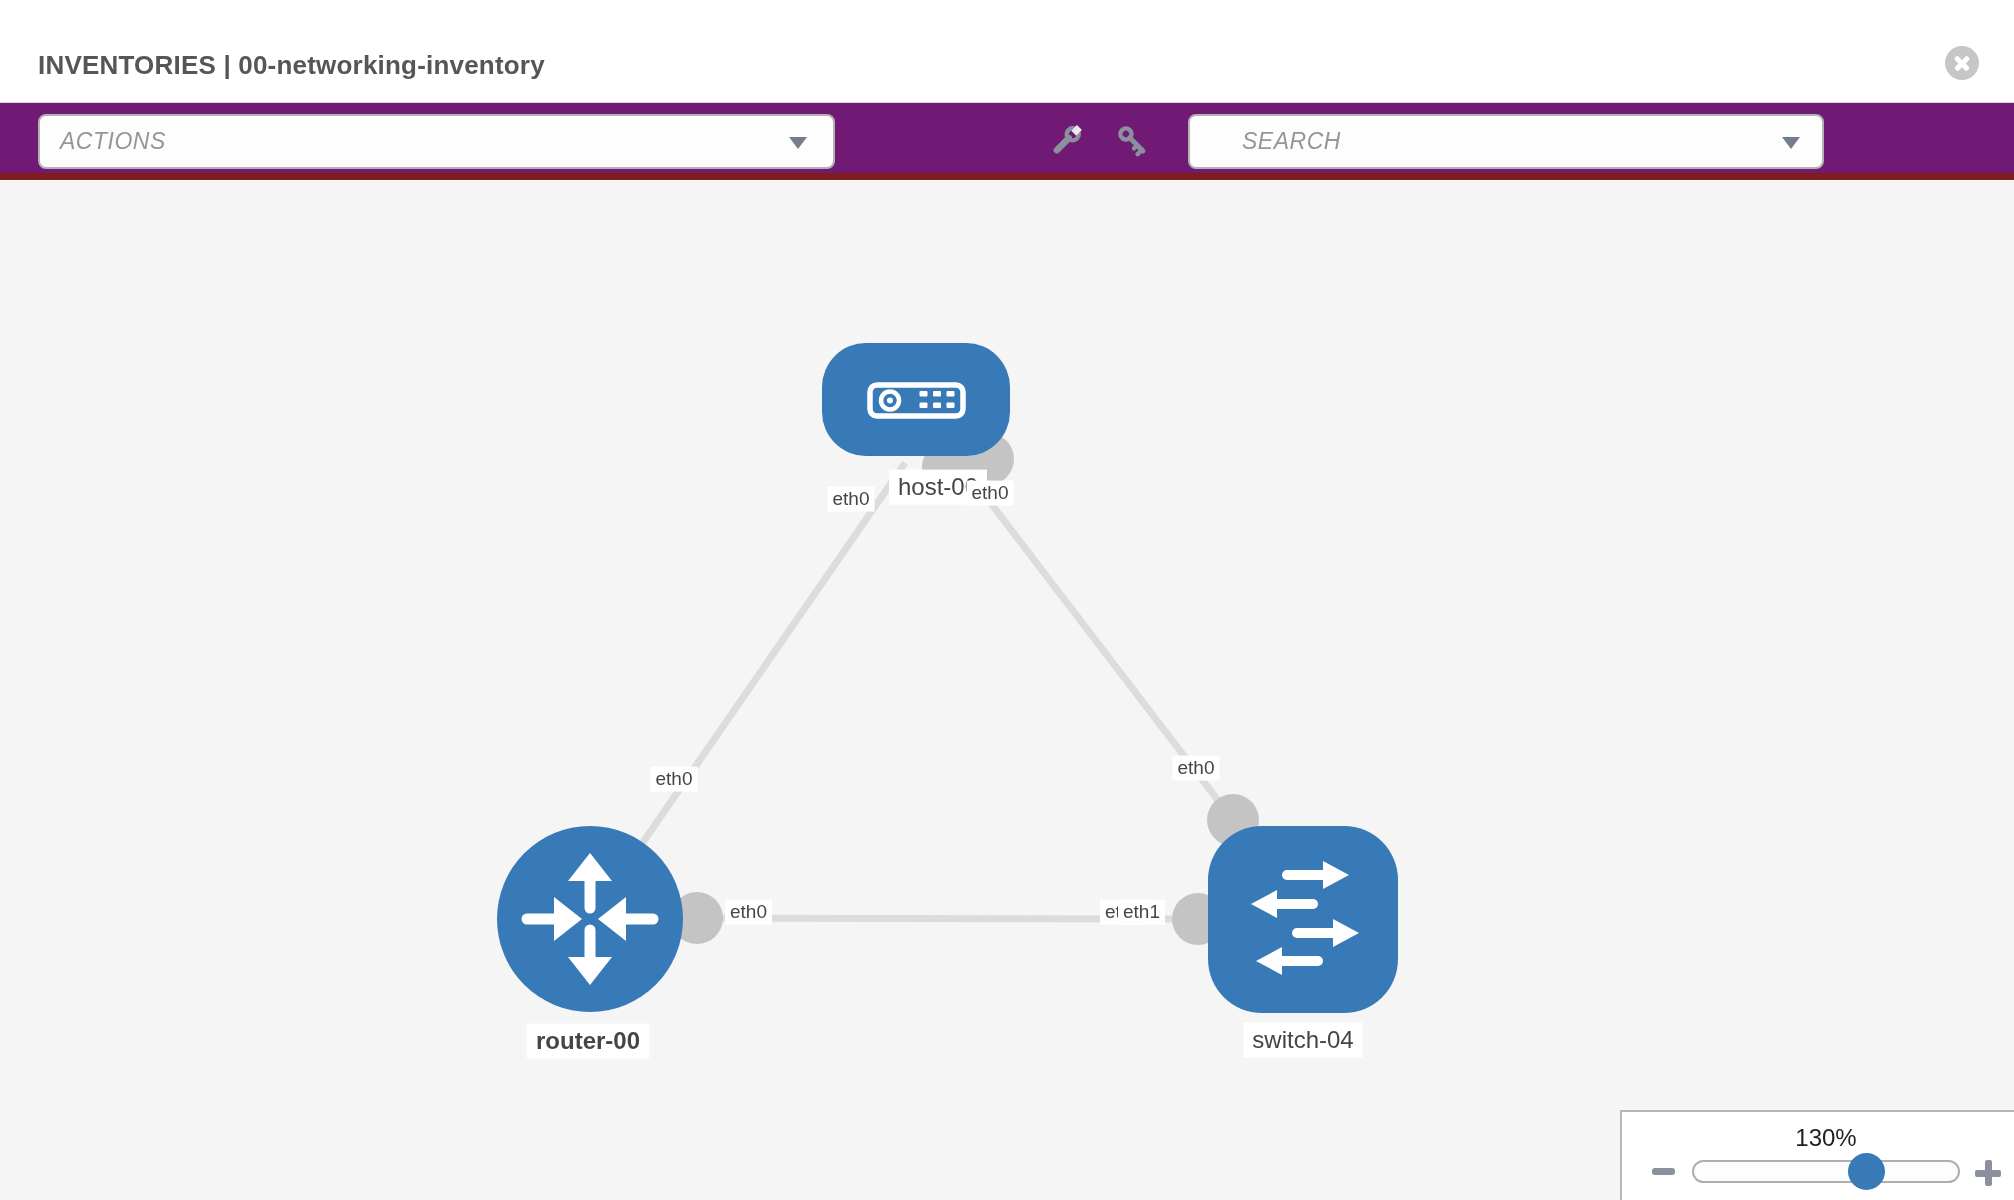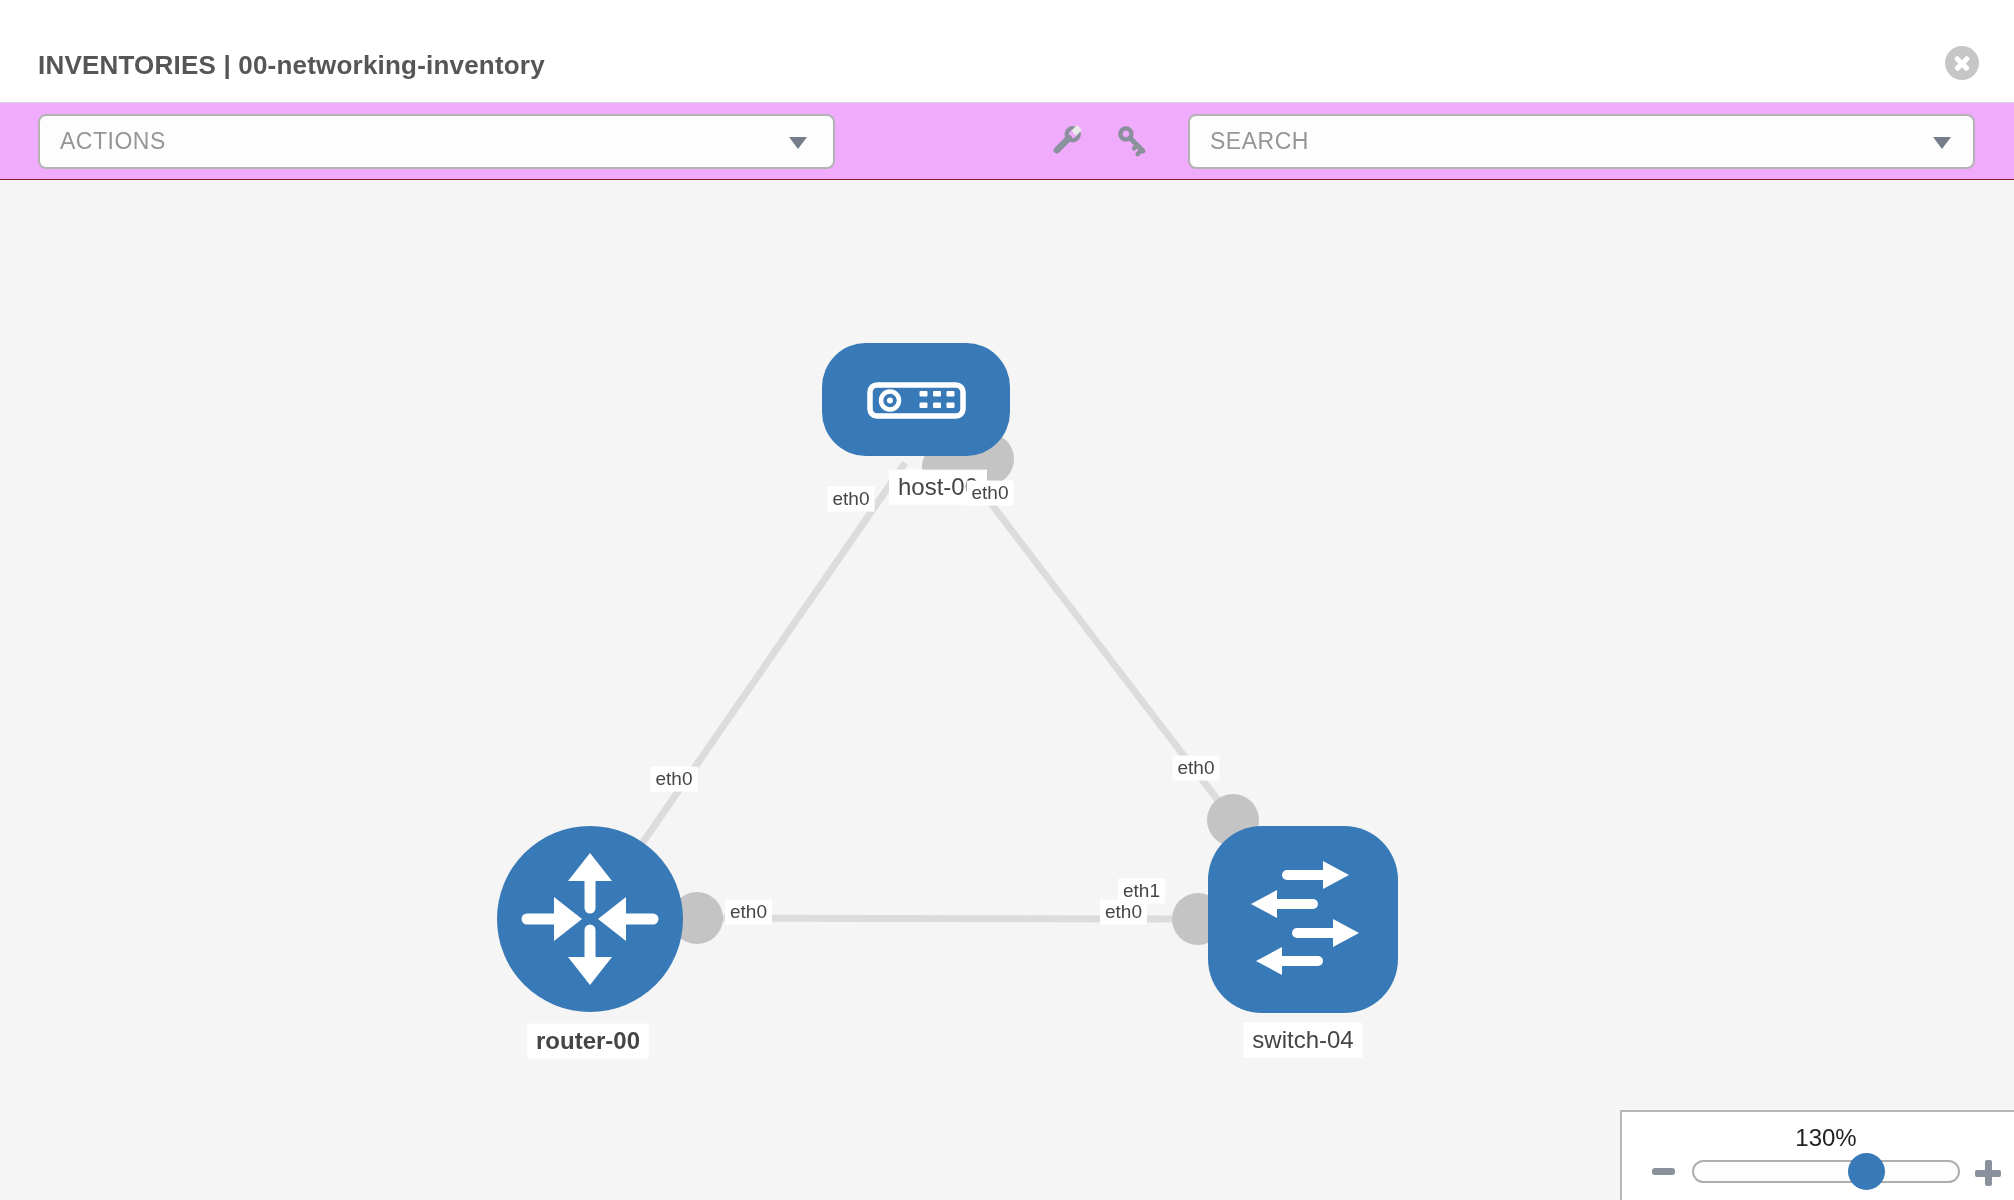--- a/index.html
+++ b/index.html
@@ -11,31 +11,31 @@
   .title { position:absolute; left:38px; top:50%; transform:translateY(-50%);
            font-size:26px; font-weight:700; color:#565656; letter-spacing:.2px; }
   .close-btn { position:absolute; left:1945px; top:18px; width:34px; height:34px;
                border-radius:50%; background:#c6c6c6; cursor:pointer; }
   .close-btn .bar { position:absolute; left:8px; top:15px; width:18px; height:4.5px;
                     background:#fff; border-radius:2px; }
   .close-btn .a { transform:rotate(45deg); }
   .close-btn .b { transform:rotate(-45deg); }
 
   
-  .toolbar { position:relative; height:77px; background:#f0abfc; border-bottom:1px solid #7f1d1d; }
+  .toolbar { position:relative; height:77px; background:#701a75; border-bottom:7px solid #7f1d1d;font-style:italic; }
   .select { position:absolute; top:11px; height:55px; background:#fdfdfd;
             border:2px solid #b3b3b3; border-radius:8px; display:flex; align-items:center;
             cursor:pointer; }
   .select .txt { margin-left:20px; font-size:23px; color:#969696; letter-spacing:.5px; }
   .caret { position:absolute; top:50%; margin-top:-5px; width:0; height:0;
            border-left:9px solid transparent; border-right:9px solid transparent;
            border-top:12px solid #757d8b; }
   .sel-actions { left:38px; width:797px; }
   .sel-actions .caret { right:26px; }
-  .sel-search { left:1188px; width:787px; }
+  .sel-search { left:1188px; width:636px;padding-left:32px; }
   .sel-search .caret { right:22px; }
   .tool-icon { position:absolute; top:20px; cursor:pointer; }
 
   
   .canvas { position:absolute; top:153px; left:0; width:2014px; height:1047px;
             background:#f5f5f5; overflow:hidden; }
   .canvas svg.topo { position:absolute; left:0; top:0; }
   .lbl { position:absolute; background:#ffffff; color:#454545; white-space:nowrap; line-height:1.2;text-align:center; }
   .node-lbl { font-size:24px; padding:3px 9px; }
   .if-lbl { font-size:19px; padding:1px 5px; }
@@ -164,21 +164,21 @@
     <div class="lbl node-lbl ctr" style="left:938px; top:306px;">host-00</div>
     <div class="lbl node-lbl ctr" style="left:588px; top:860px;font-weight:bold;">router-00</div>
     <div class="lbl node-lbl ctr" style="left:1303px; top:859px;">switch-04</div>
 
     <div class="lbl if-lbl ctr" style="left:851px; top:318px;">eth0</div>
     <div class="lbl if-lbl ctr" style="left:990px; top:312px;">eth0</div>
     <div class="lbl if-lbl ctr" style="left:674px; top:598px;">eth0</div>
     <div class="lbl if-lbl ctr" style="left:1196px; top:587px;">eth0</div>
     <div class="lbl if-lbl vctr" style="left:725px; top:731px;">eth0</div>
     <div class="lbl if-lbl vctr" style="left:1100px; top:731px;">eth0</div>
-    <div class="lbl if-lbl vctr" style="left:1118px; top:710px;">eth1</div>
+    <div class="lbl if-lbl vctr" style="left:1118px; top:731px;">eth1</div>
 
     <div class="zoom-panel">
       <div class="zoom-level">130%</div>
       <div class="zoom-minus"></div>
       <div class="zoom-track">
         <div class="zoom-thumb"></div>
       </div>
       <div class="zoom-plus">
         <span class="h"></span>
         <span class="v"></span>

